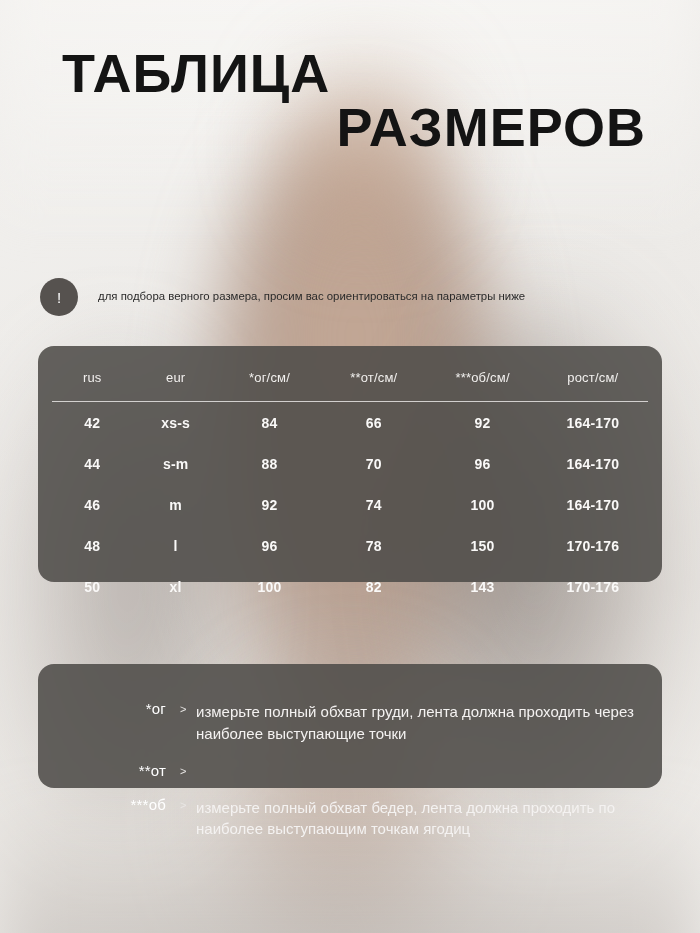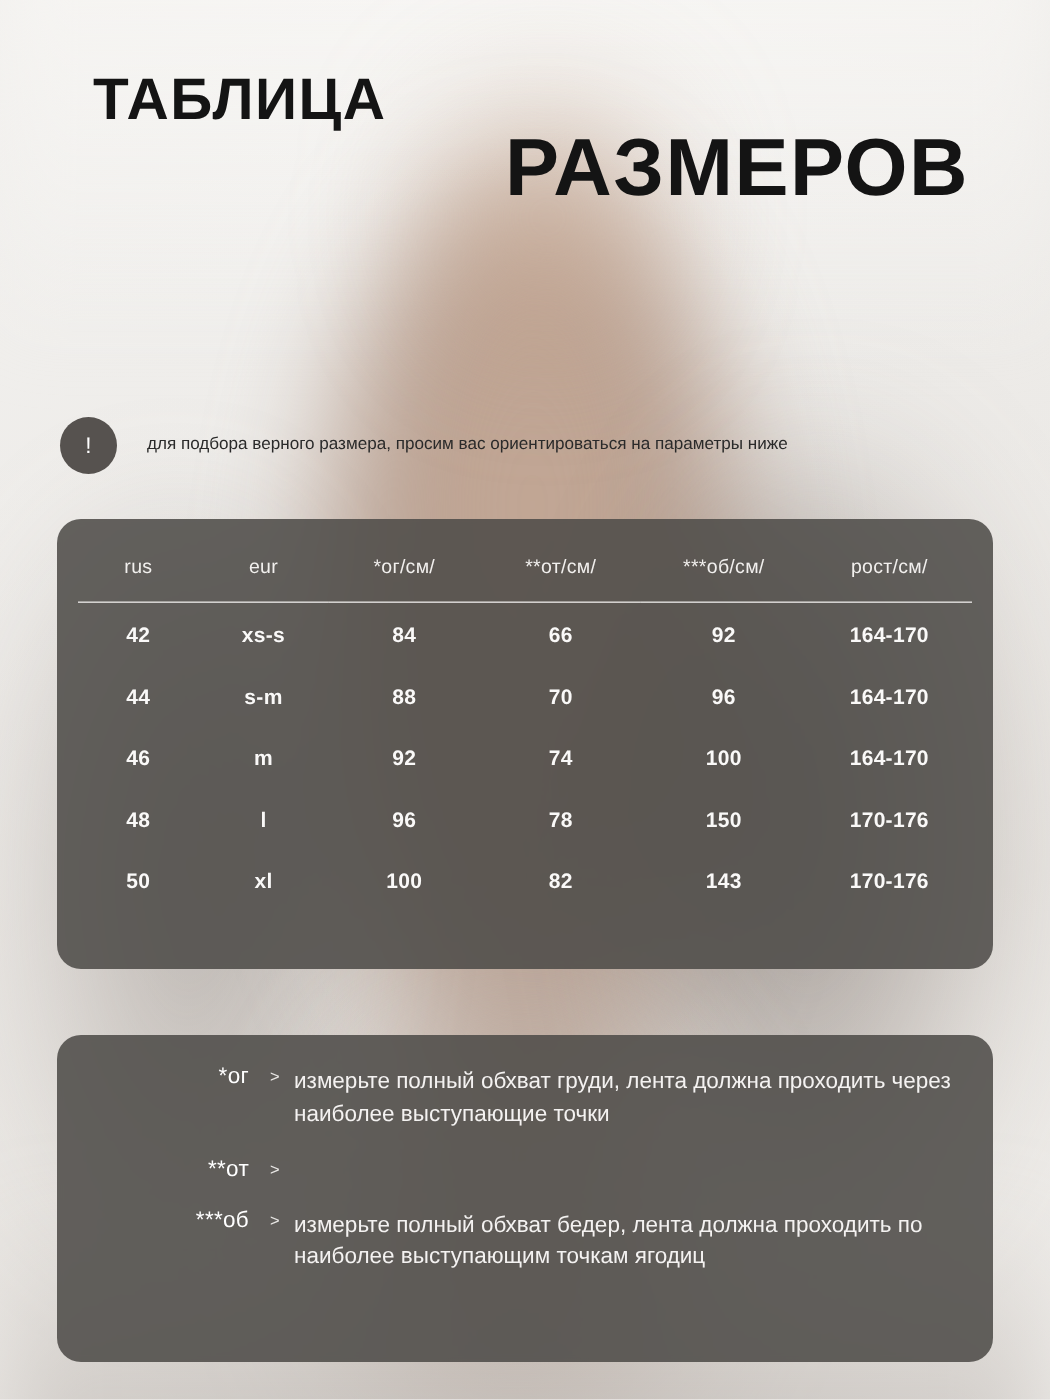--- a/index.html
+++ b/index.html
@@ -80,21 +80,21 @@
     padding: 0 52px;
   }
   .title-line {
     font-weight: 700;
     letter-spacing: 1px;
     color: #141414;
     line-height: 0.96;
     text-transform: uppercase;
   }
   .title-line.l1 {
-    font-size: 39px;
+    font-size: 54px;
     text-align: left;
     padding-left: 10px;
   }
   .title-line.l2 {
     font-size: 54px;
     text-align: right;
     margin-top: 2px;
     padding-right: 2px;
   }
 
@@ -124,22 +124,22 @@
   }
 
   .card {
     position: absolute;
     left: 38px; right: 38px;
     background: rgba(79,76,73,0.88);
     border-radius: 16px;
     color: #fff;
     backdrop-filter: blur(2px);
   }
-  .table-card { top: 346px; height: 300px; padding: 0 14px; }
-  .legend-card { top: 690px; height: 218px; padding: 18px 18px 18px 18px; }
+  .table-card { top: 346px; height: 236px; padding: 0 14px; }
+  .legend-card { top: 664px; height: 124px; padding: 35px 18px 18px 18px; }
 
   table { width: 100%; border-collapse: collapse; }
   thead th {
     font-size: 13px;
     font-weight: 400;
     color: #f2f0ee;
     padding: 24px 0 16px;
     text-align: center;
     letter-spacing: 0.2px;
   }

